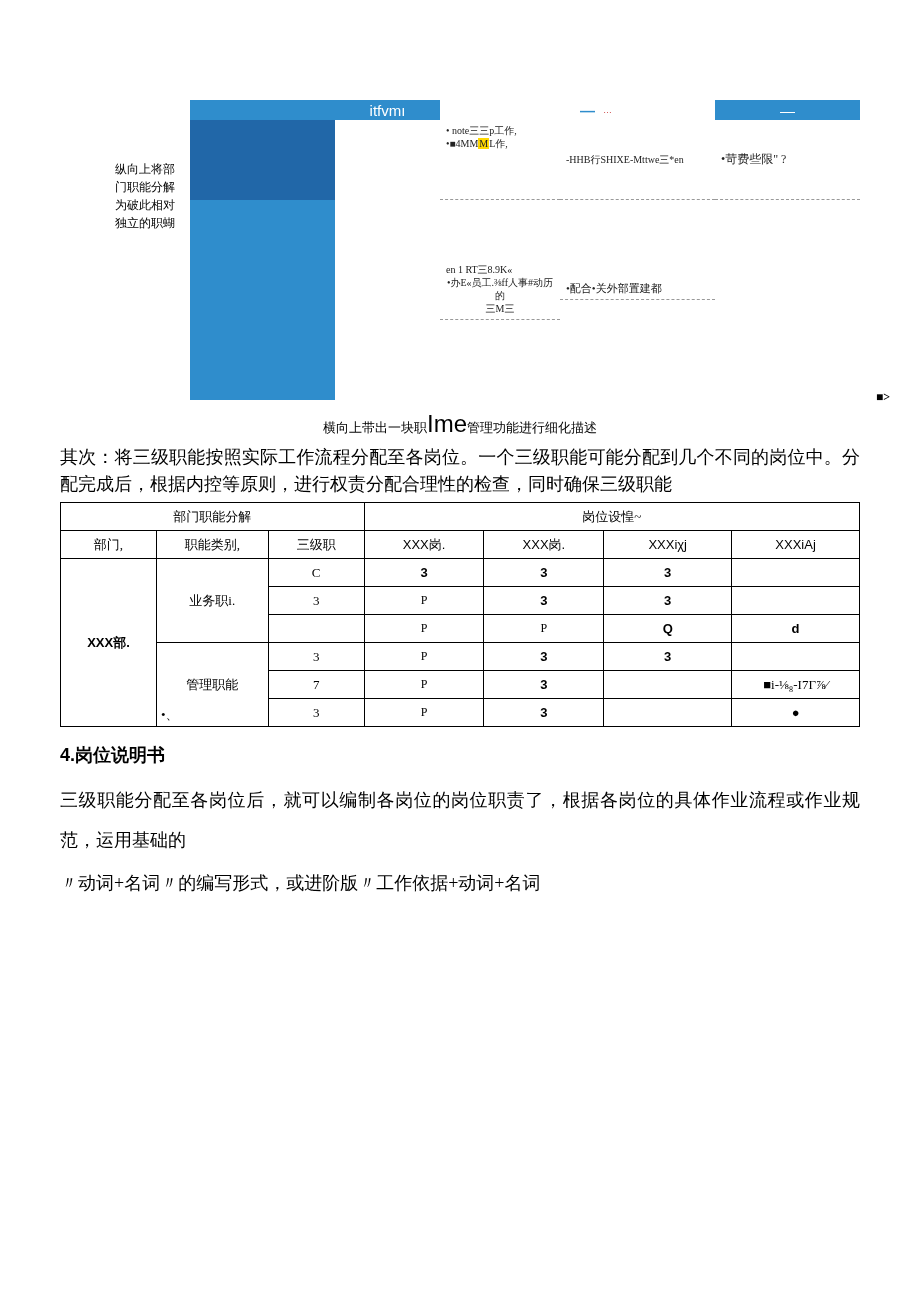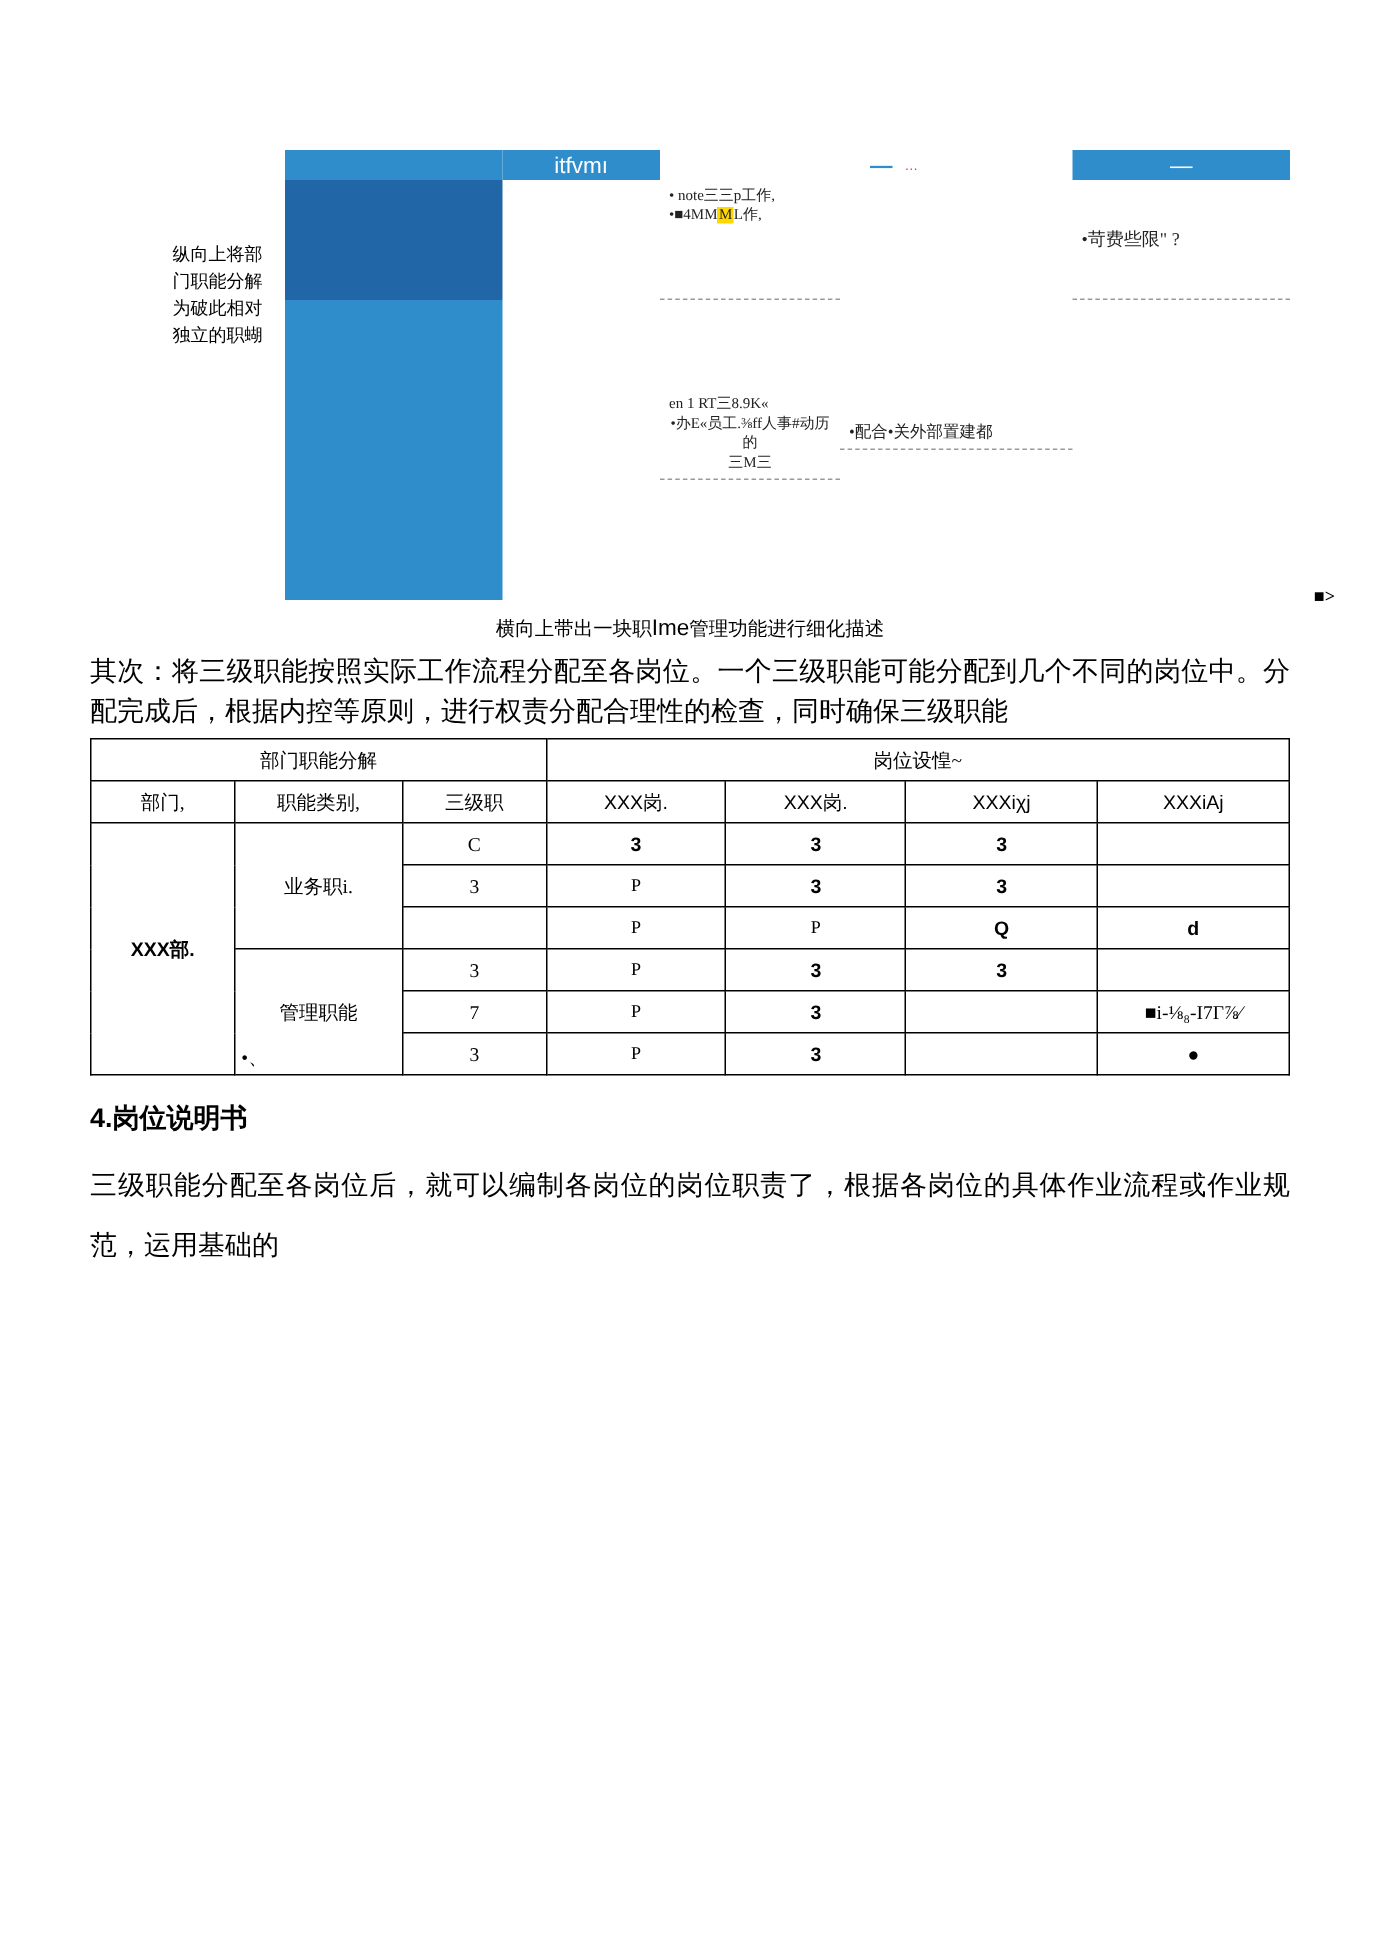--- a/index.html
+++ b/index.html
@@ -62,21 +62,21 @@
     right: -30px;
     bottom: -5px;
     font-size: 12px;
     font-weight: bold;
   }
   .caption {
     text-align: center;
     font-size: 13px;
     margin: 10px 0 6px 0;
   }
-  .caption .big { font-size: 15px; font-family: Arial, sans-serif; }
+  .caption .big { font-size: 24px; font-family: Arial, sans-serif; }
   .body-para {
     font-size: 18px;
     line-height: 1.5;
     margin: 0 0 4px 0;
     text-align: justify;
   }
   .gap { margin-top: 14px; }
   table.main {
     border-collapse: collapse;
     width: 100%;
@@ -124,20 +124,21 @@
       <div class="blue-bg cell-head" style="grid-column:5;grid-row:1;">—</div>
 
       <div class="darkblue-bg" style="grid-column:1;grid-row:2;"></div>
       <div style="grid-column:2;grid-row:2;"></div>
       <div class="cell-txt dash-bottom" style="grid-column:3;grid-row:2;">
         <div>• note三三p工作,</div>
         <div>
           <span>•■4MM</span><span class="yellow-mark">M</span><span>L作,</span>
         </div>
       </div>
+      <div class="cell-txt dash-bottom" style="grid-column:4;grid-row:2;display:flex;align-items:center;">-HHB行SHIXE-Mttwe三*en</div>
       <div class="cell-txt dash-bottom" style="grid-column:5;grid-row:2;display:flex;align-items:center;font-size:12px;">•苛费些限" ?</div>
 
       <div class="blue-bg" style="grid-column:1;grid-row:3/5;"></div>
       <div class="cell-txt" style="grid-column:3;grid-row:3/5;display:flex;flex-direction:column;justify-content:flex-end;border-bottom:1px dashed #999;">
         <div>en 1 RT三8.9K«</div>
         <div style="text-align:center;">•办E«员工.⅜ff人事#动历的</div>
         <div style="text-align:center;">三M三</div>
       </div>
       <div class="cell-txt" style="grid-column:4;grid-row:3;display:flex;align-items:flex-end;border-bottom:1px dashed #999;font-size:11px;text-align:center;">•配合•关外部置建都</div>
       <div style="grid-column:4;grid-row:4;"></div>
@@ -216,14 +217,15 @@
       <td class="bold sans left">3</td>
       <td></td>
       <td>●</td>
     </tr>
   </tbody>
     </table>
 
   <div class="sect-title">4.岗位说明书</div>
 
   <p class="body-para loose">三级职能分配至各岗位后，就可以编制各岗位的岗位职责了，根据各岗位的具体作业流程或作业规范，运用基础的</p>
+  <p class="body-para loose">〃动词+名词〃的编写形式，或进阶版〃工作依据+动词+名词</p>
 
 </div>
 
 </body></html>

